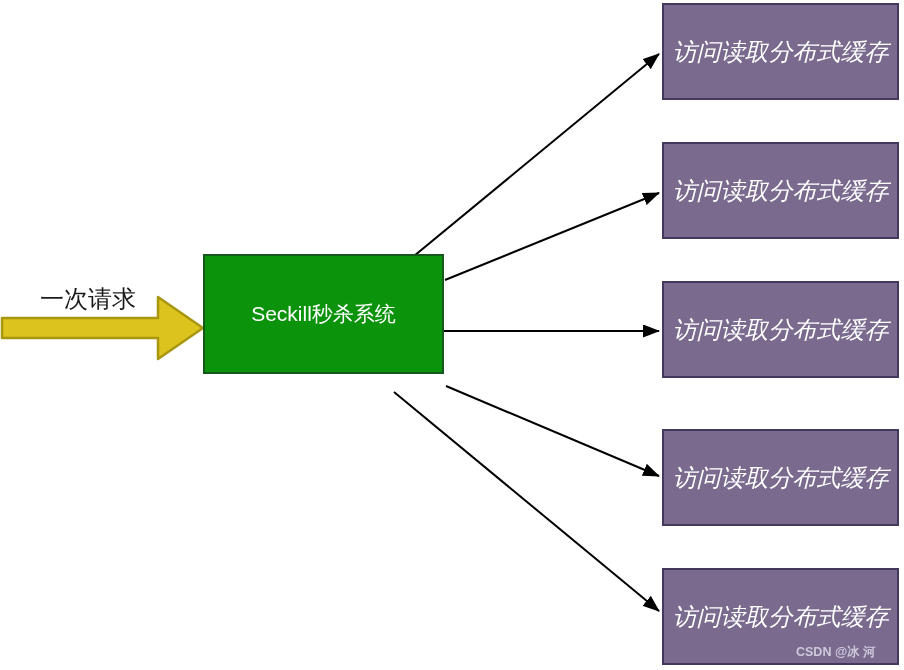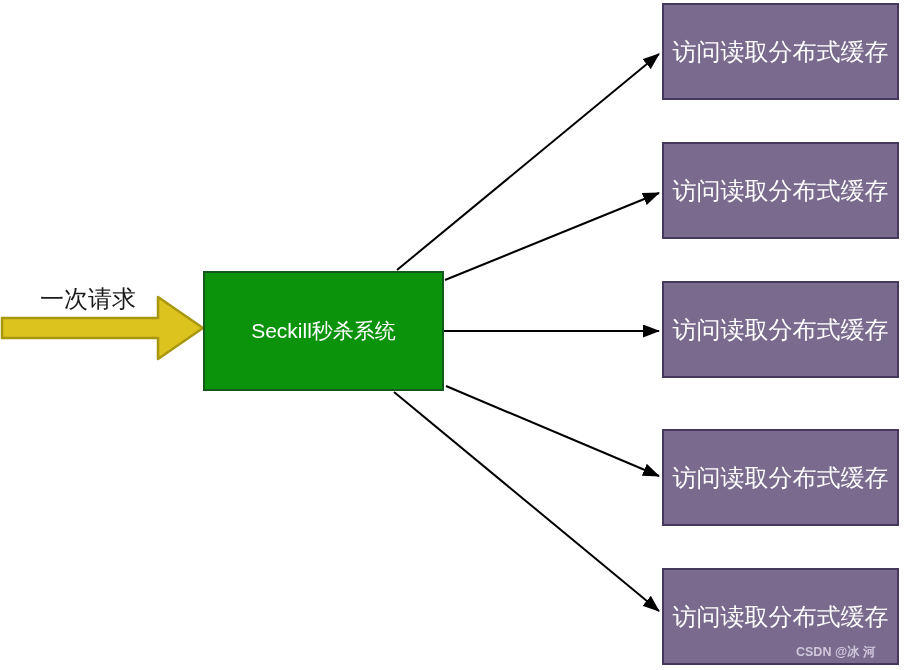--- a/index.html
+++ b/index.html
@@ -47,36 +47,37 @@
   .node {
     position: absolute;
     box-sizing: border-box;
     display: flex;
     align-items: center;
     justify-content: center;
     text-align: center;
   }
   .source-node {
     left: 203px;
-    top: 271px;
+    top: 254px;
     width: 241px;
     height: 120px;
     background: var(--source-fill, #0c930c);
     border: 2px solid var(--source-border, #14591b);
     color: var(--source-text, #ffffff);
     font-size: 21px;
   }
   .cache-node {
     left: 662px;
     width: 237px;
     height: 97px;
     background: var(--cache-fill, #796a8e);
     border: 2px solid var(--cache-border, #44395c);
     color: var(--cache-text, #ffffff);
     font-size: 24px;
+    font-style: italic;
   }
   .cache-node-1 { top: 3px; }
   .cache-node-2 { top: 142px; }
   .cache-node-3 { top: 281px; }
   .cache-node-4 { top: 429px; }
   .cache-node-5 { top: 568px; }
   .watermark {
     position: absolute;
     left: 796px;
     top: 644px;

